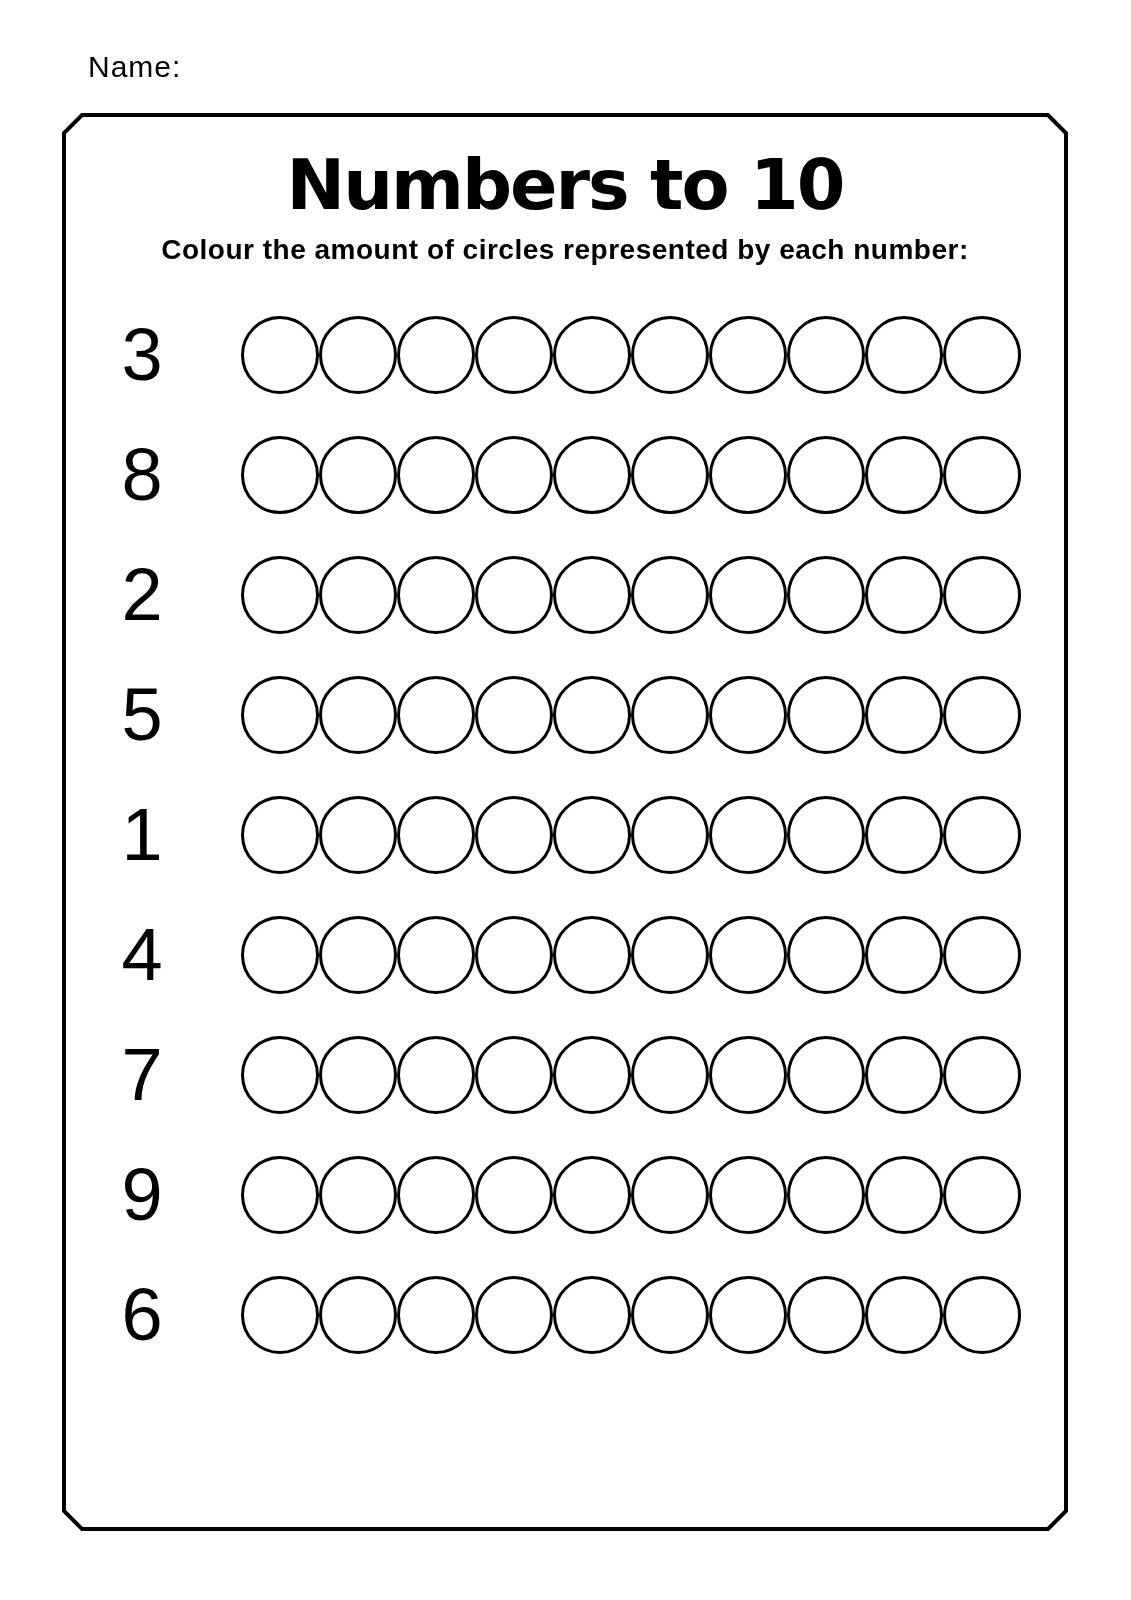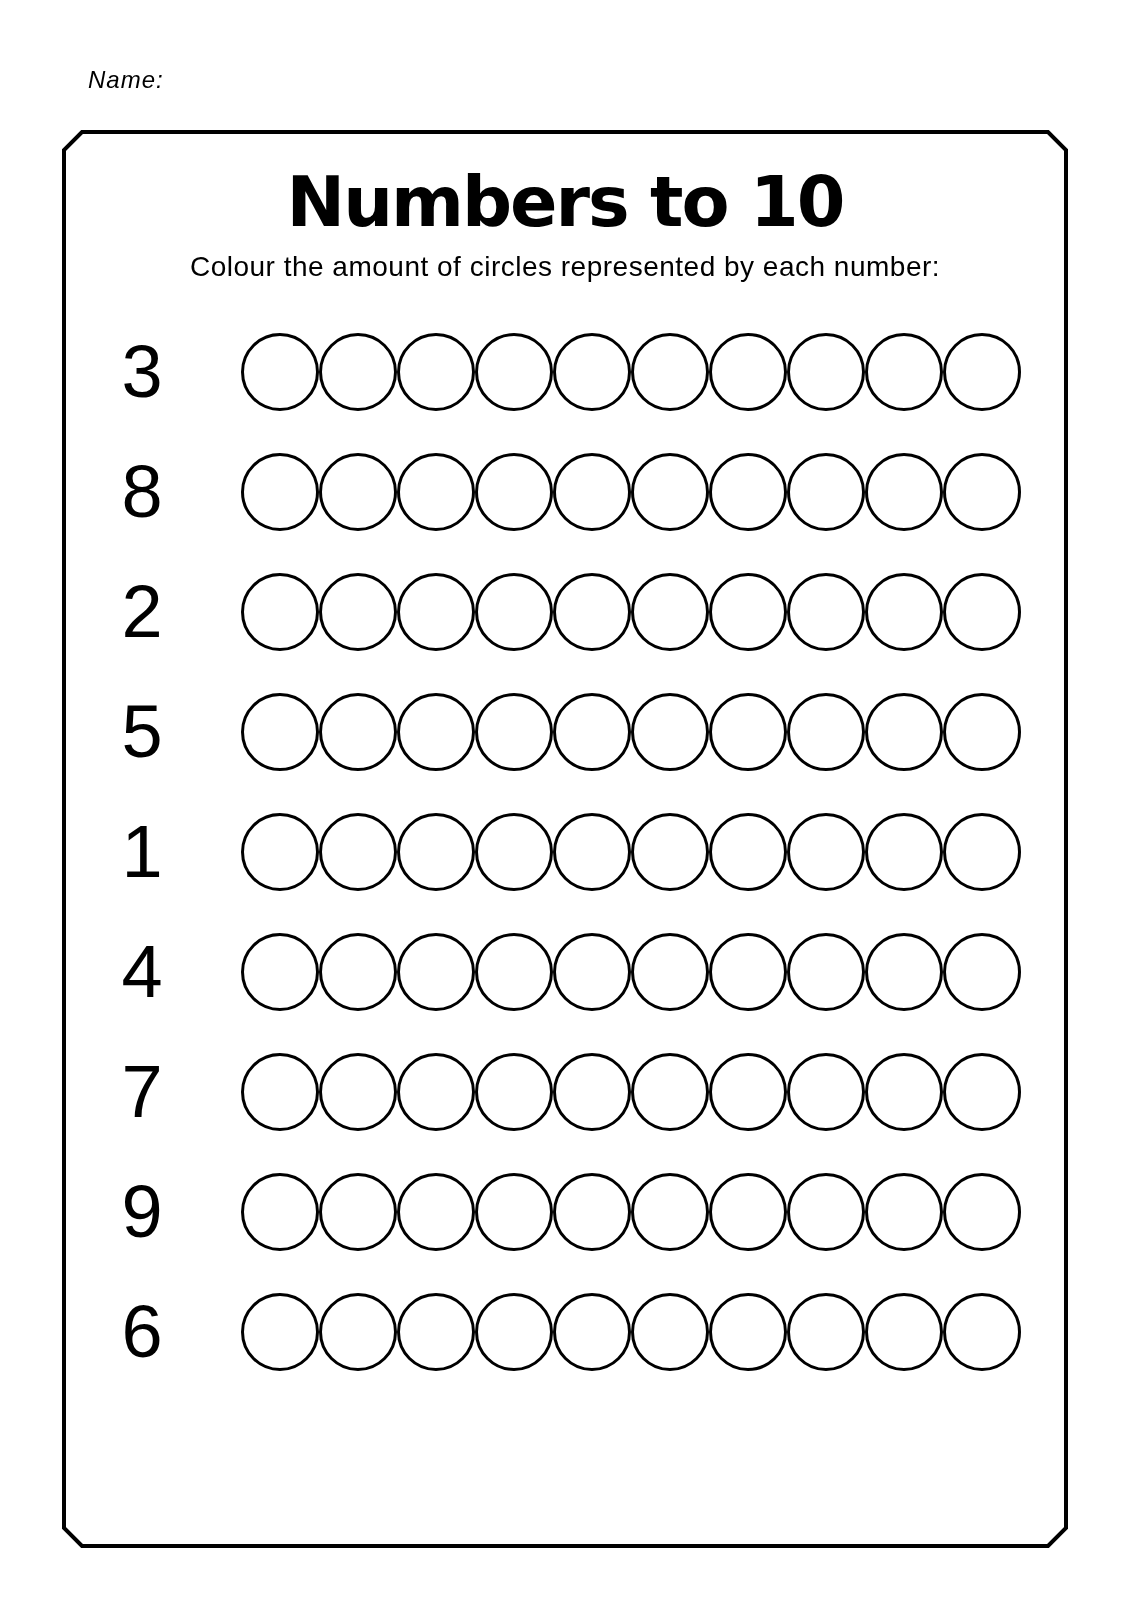--- a/index.html
+++ b/index.html
@@ -17,31 +17,30 @@
   }
   .page {
     position: relative;
     width: 1131px;
     height: 1600px;
     background: var(--paper);
   }
   .name-label {
     position: absolute;
     left: 88px;
-    top: 66px;
-    font-size: 24px;
+    top: 50px;
+    font-size: 30px;
     font-weight: 300;
     letter-spacing: 1px;
     color: var(--ink);
-    font-style: italic;
   }
   .frame {
     position: absolute;
     left: 62px;
-    top: 130px;
+    top: 113px;
     width: 1006px;
     height: 1418px;
   }
   .frame-border {
     position: absolute;
     inset: 0;
     width: 100%;
     height: 100%;
     display: block;
   }
@@ -58,21 +57,21 @@
     font-weight: 800;
     font-size: 70px;
     line-height: 1.05;
     letter-spacing: -2px;
     text-align: center;
     color: var(--ink);
   }
   .instruction {
     margin-top: 10px;
     font-size: 28px;
-    font-weight: 400;
+    font-weight: 700;
     letter-spacing: 0.5px;
     line-height: 1.2;
     text-align: center;
     color: var(--ink);
   }
   .rows {
     margin-top: 50px;
     margin-left: 14px;
     align-self: flex-start;
     display: flex;

